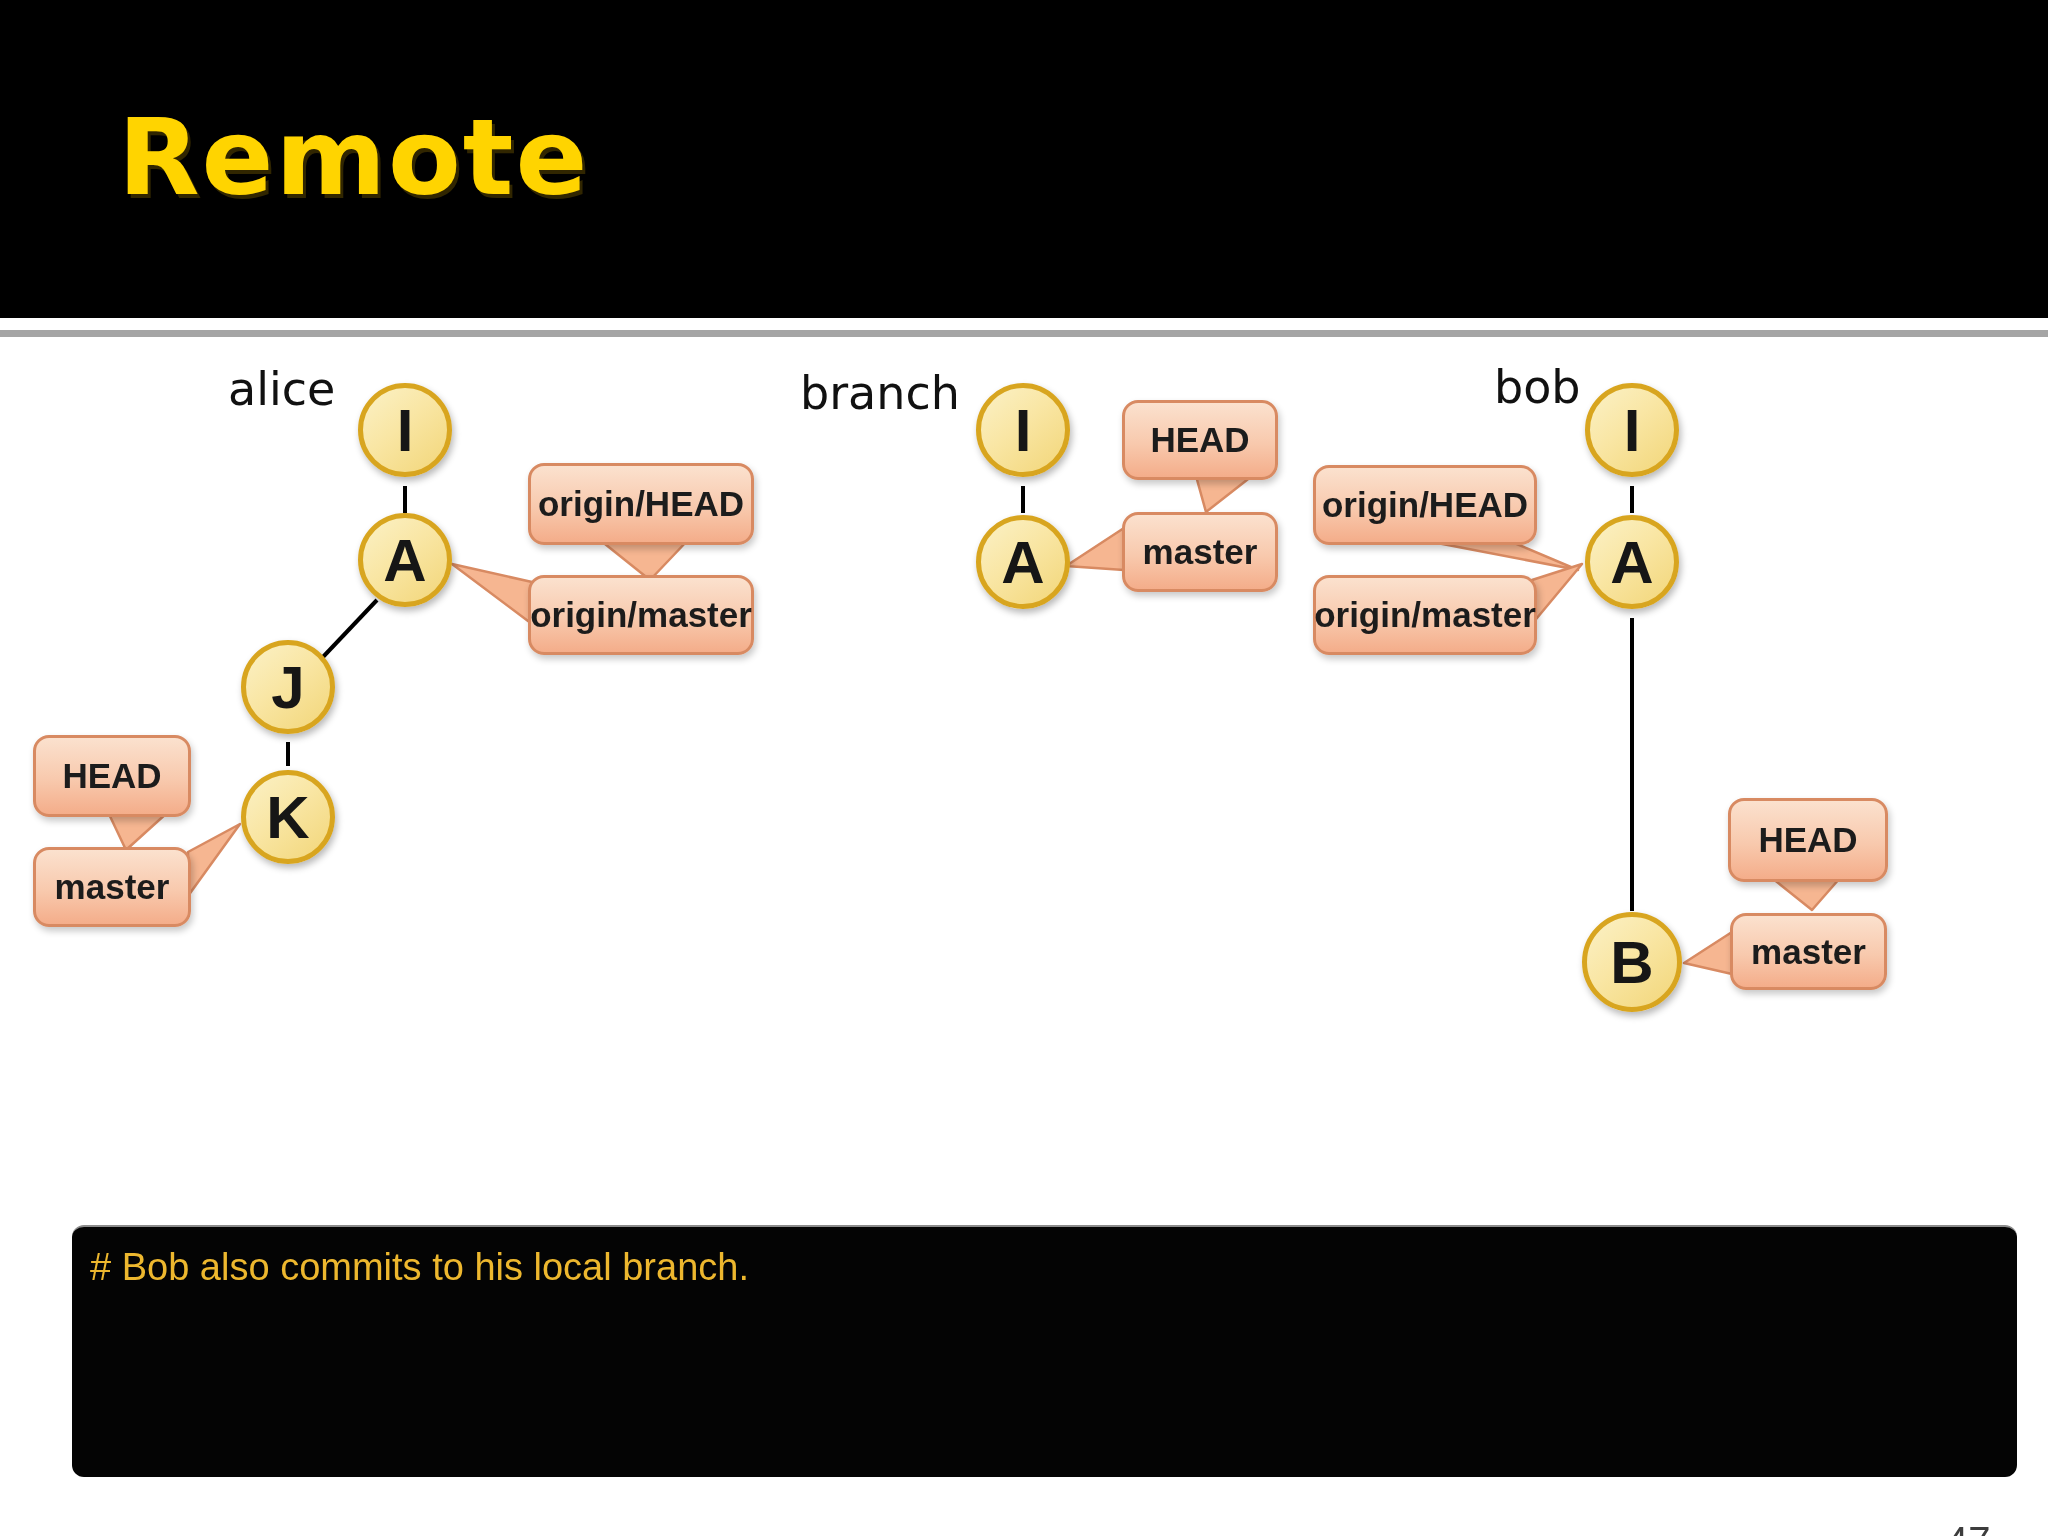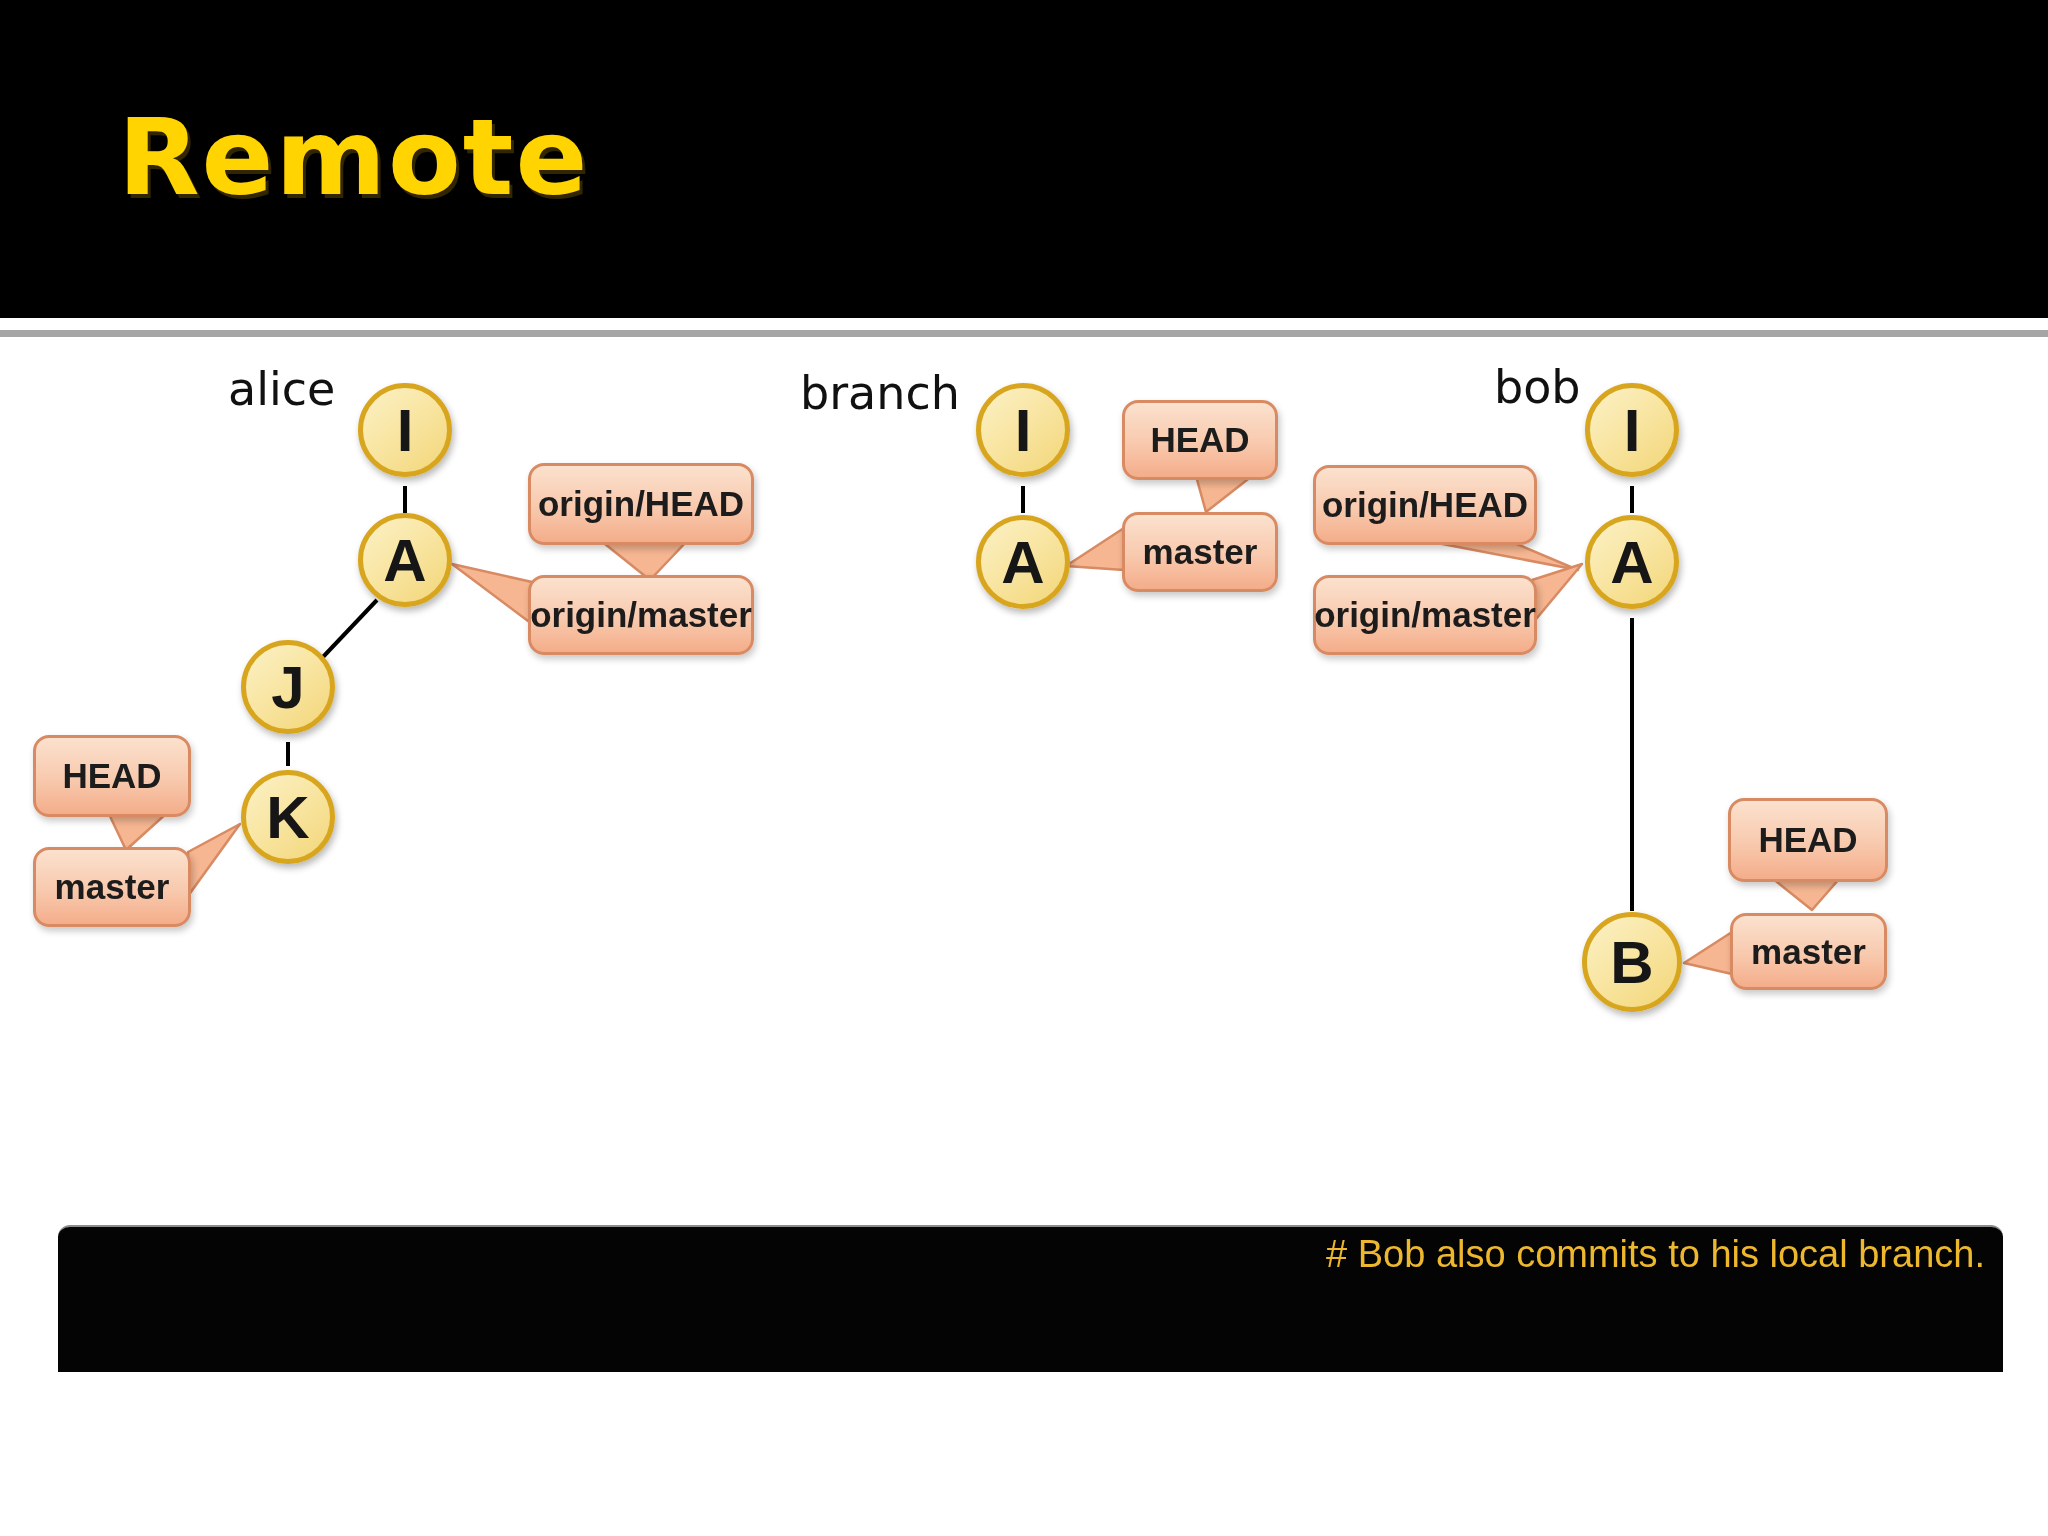--- a/index.html
+++ b/index.html
@@ -1,18 +1,18 @@
 <!DOCTYPE html>
 <html><head>
 <meta charset="utf-8">
 <style>
   html,body{margin:0;padding:0;background:#ffffff;}
   .slide{
-    position:relative;width:2048px;height:1372px;background:#ffffff;
-    font-family:"Liberation Sans",sans-serif;overflow:hidden;text-align:right;
+    position:relative;width:2048px;height:1536px;background:#ffffff;
+    font-family:"Liberation Sans",sans-serif;overflow:hidden;
   }
   
   .header{position:absolute;left:0;top:0;width:2048px;height:318px;background:#000000;}
   .title{
     position:absolute;left:118px;top:96px;margin:0;
     font-family:"DejaVu Sans",sans-serif;font-weight:bold;font-size:106px;
     color:#FFD400;letter-spacing:2px;
     text-shadow:3px 4px 0 rgba(90,70,0,0.55);
   }
   .divider{position:absolute;left:0;top:330px;width:2048px;height:7px;background:#A5A5A5;}
@@ -65,24 +65,24 @@
   .c-bob-head     {left:1728px;top:798px; width:160px;height:84px;}
   .c-bob-master   {left:1730px;top:913px; width:157px;height:77px;}
 
   
   .connectors{position:absolute;left:0;top:0;width:2048px;height:1536px;pointer-events:none;}
   .arrow{stroke:#000000;stroke-width:4;fill:none;}
   .tail{fill:#F6B691;stroke:#D88A62;stroke-width:2.5;stroke-linejoin:round;}
 
   
   .terminal{
-    position:absolute;left:58px;top:1225px;width:1945px;height:252px;
+    position:absolute;left:72px;top:1225px;width:1945px;height:252px;
     box-sizing:border-box;background:#040404;border-radius:12px;
     border-top:2px solid #8c8c8c;
-    padding:4px 18px;font-size:38px;line-height:1.22;font-weight:normal;
+    padding:17px 18px;font-size:38px;line-height:1.22;font-weight:normal;
   }
   .t-comment{color:#EDB72E;}
   .t-line2{color:#FFFFFF;}
   .t-prompt{color:#84C45D;}
   .t-cmd{color:#FFFFFF;margin-left:11px;}
 
   .page-number{
     position:absolute;left:1946px;top:1478px;font-size:40px;color:#3D3D3D;margin-top:41px;
   }
 </style>

